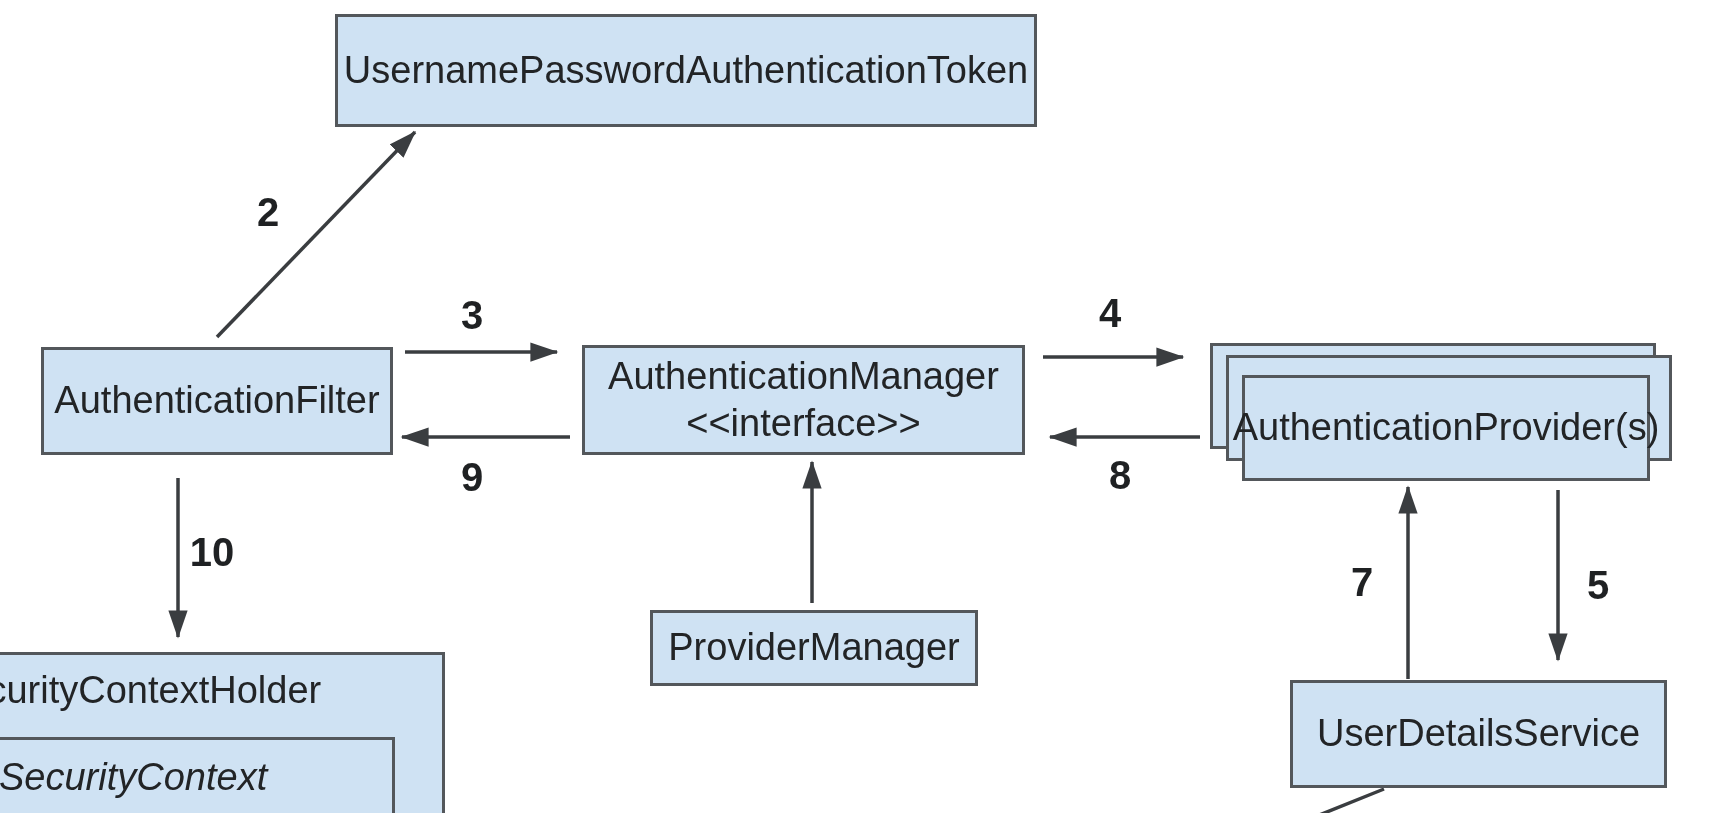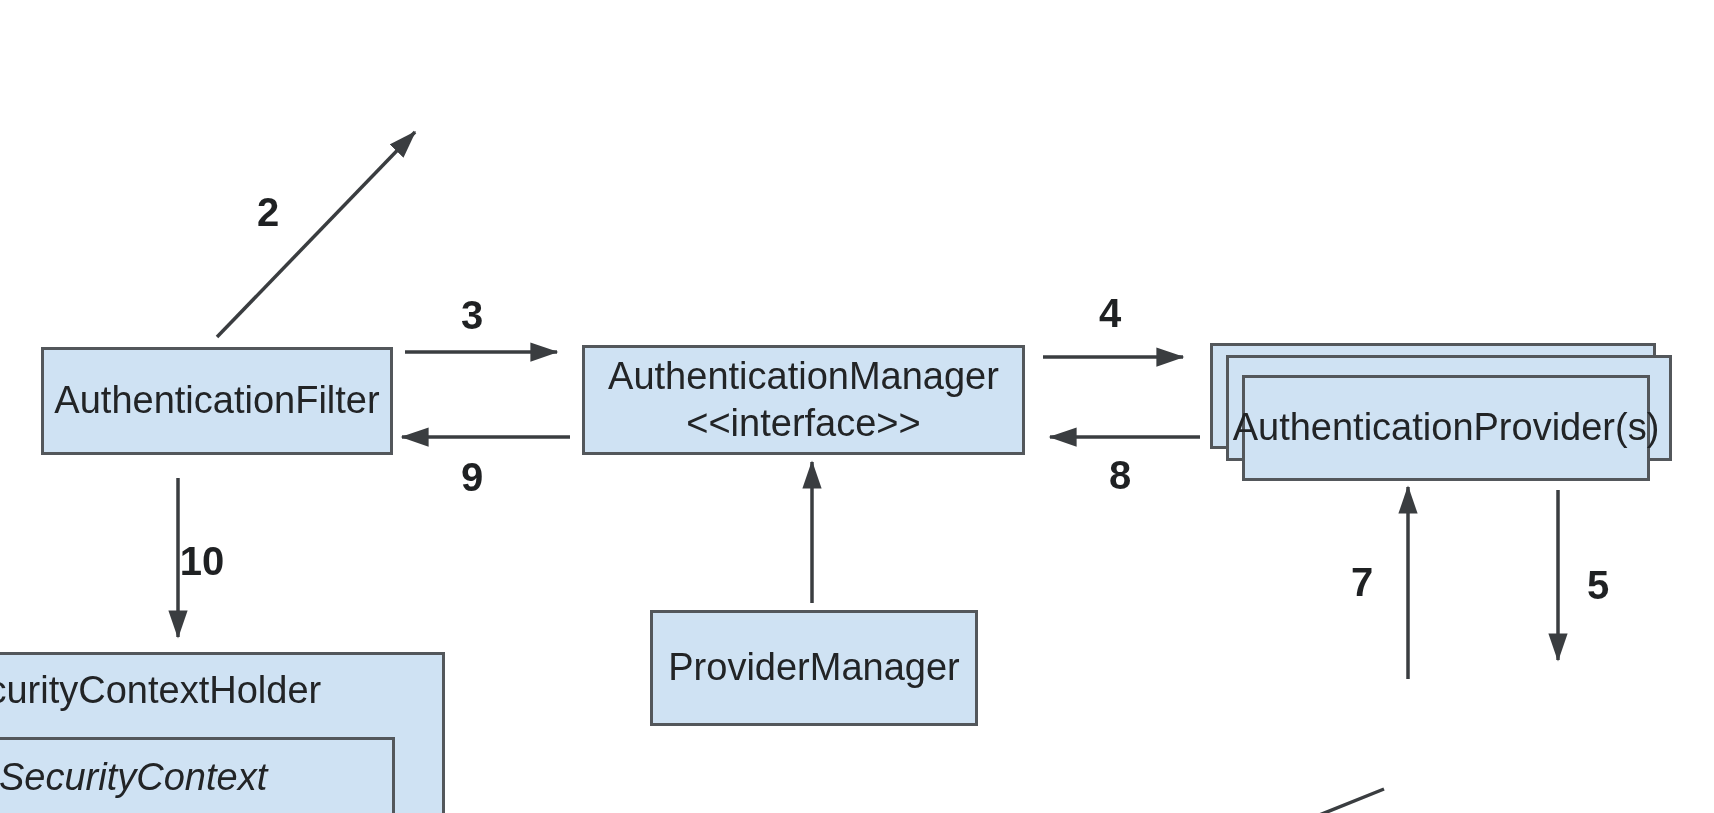--- a/index.html
+++ b/index.html
@@ -50,21 +50,21 @@
     position: absolute;
     white-space: nowrap;
   }
   
   #node-token            { left: 335px;  top: 14px;  width: 702px; height: 113px; }
   #node-filter           { left: 25px;   top: 347px; width: 352px; height: 108px; margin-left: 16px; }
   #node-manager          { left: 582px;  top: 345px; width: 443px; height: 110px; flex-direction: column; }
   #node-providers-back   { left: 1210px; top: 343px; width: 446px; height: 106px; }
   #node-providers-mid    { left: 1226px; top: 355px; width: 446px; height: 106px; }
   #node-providers-front  { left: 1242px; top: 375px; width: 408px; height: 106px; }
-  #node-provider-manager { left: 650px;  top: 610px; width: 328px; height: 116px; }
+  #node-provider-manager { left: 650px;  top: 610px; width: 328px; height: 76px; }
   #node-user-details     { left: 1290px; top: 680px; width: 377px; height: 108px; }
   #node-context-holder   { left: -70px;  top: 652px; width: 515px; height: 230px; }
   #node-context-holder .inner-label { left: 8px; top: 12px; }
   #node-security-context { left: -20px;  top: 737px; width: 415px; height: 120px; }
   #node-security-context .inner-label { left: 16px; top: 14px; font-style: italic; }
   
   .edge-label {
     position: absolute;
     color: #1f2123;
     font-size: 40px;
@@ -77,21 +77,21 @@
     font-size: 39px;
     transform: translate(0, -50%);
   }
   #lbl-2          { left: 268px;  top: 212px; }
   #lbl-3          { left: 472px;  top: 315px; }
   #lbl-4          { left: 1110px; top: 313px; }
   #lbl-5          { left: 1598px; top: 585px; }
   #lbl-7          { left: 1362px; top: 582px; }
   #lbl-8          { left: 1120px; top: 475px; }
   #lbl-9          { left: 472px;  top: 477px; }
-  #lbl-10         { left: 202px;  top: 552px; margin-top: 9px; }
+  #lbl-10         { left: 212px;  top: 552px; }
   #lbl-implements { left: 833px;  top: 546px; }
 </style>
 </head>
 <body>
 
 <div id="canvas" style="--bg: #ffffff; --box-fill: #cfe2f3; --box-border: #53575b; --arrow-color: #3a3d40; --text-color: #222426;">
 
   <svg class="edges-layer" viewBox="0 0 1714 813" xmlns="http://www.w3.org/2000/svg">
     <defs>
       <marker id="ah" markerWidth="10" markerHeight="7" refX="7.6" refY="2.75" orient="auto" markerUnits="strokeWidth">
@@ -103,40 +103,46 @@
     <line x1="570" y1="437" x2="402" y2="437" marker-end="url(#ah)"></line>
     <line x1="1043" y1="357" x2="1183" y2="357" marker-end="url(#ah)"></line>
     <line x1="1200" y1="437" x2="1050" y2="437" marker-end="url(#ah)"></line>
     <line x1="178" y1="478" x2="178" y2="637" marker-end="url(#ah)"></line>
     <line x1="812" y1="603" x2="812" y2="462" marker-end="url(#ah)"></line>
     <line x1="1408" y1="679" x2="1408" y2="487" marker-end="url(#ah)"></line>
     <line x1="1558" y1="490" x2="1558" y2="660" marker-end="url(#ah)"></line>
     <line x1="1384" y1="789" x2="1292" y2="826"></line>
   </svg>
 
+  <div class="node" id="node-token">
+    <span>UsernamePasswordAuthenticationToken</span>
+  </div>
 
   <div class="node" id="node-filter">
     <span>AuthenticationFilter</span>
   </div>
 
   <div class="node" id="node-manager">
     <span>AuthenticationManager</span>
     <span>&lt;&lt;interface&gt;&gt;</span>
   </div>
 
   <div class="node stacked-back" id="node-providers-back"></div>
   <div class="node stacked-back" id="node-providers-mid"></div>
   <div class="node" id="node-providers-front">
     <span>AuthenticationProvider(s)</span>
   </div>
 
   <div class="node" id="node-provider-manager">
     <span>ProviderManager</span>
   </div>
 
+  <div class="node" id="node-user-details">
+    <span>UserDetailsService</span>
+  </div>
 
   <div class="node block-label" id="node-context-holder">
     <span class="inner-label">SecurityContextHolder</span>
   </div>
 
   <div class="node block-label" id="node-security-context">
     <span class="inner-label">SecurityContext</span>
   </div>
 
   <div class="edge-label" id="lbl-2">2</div>

